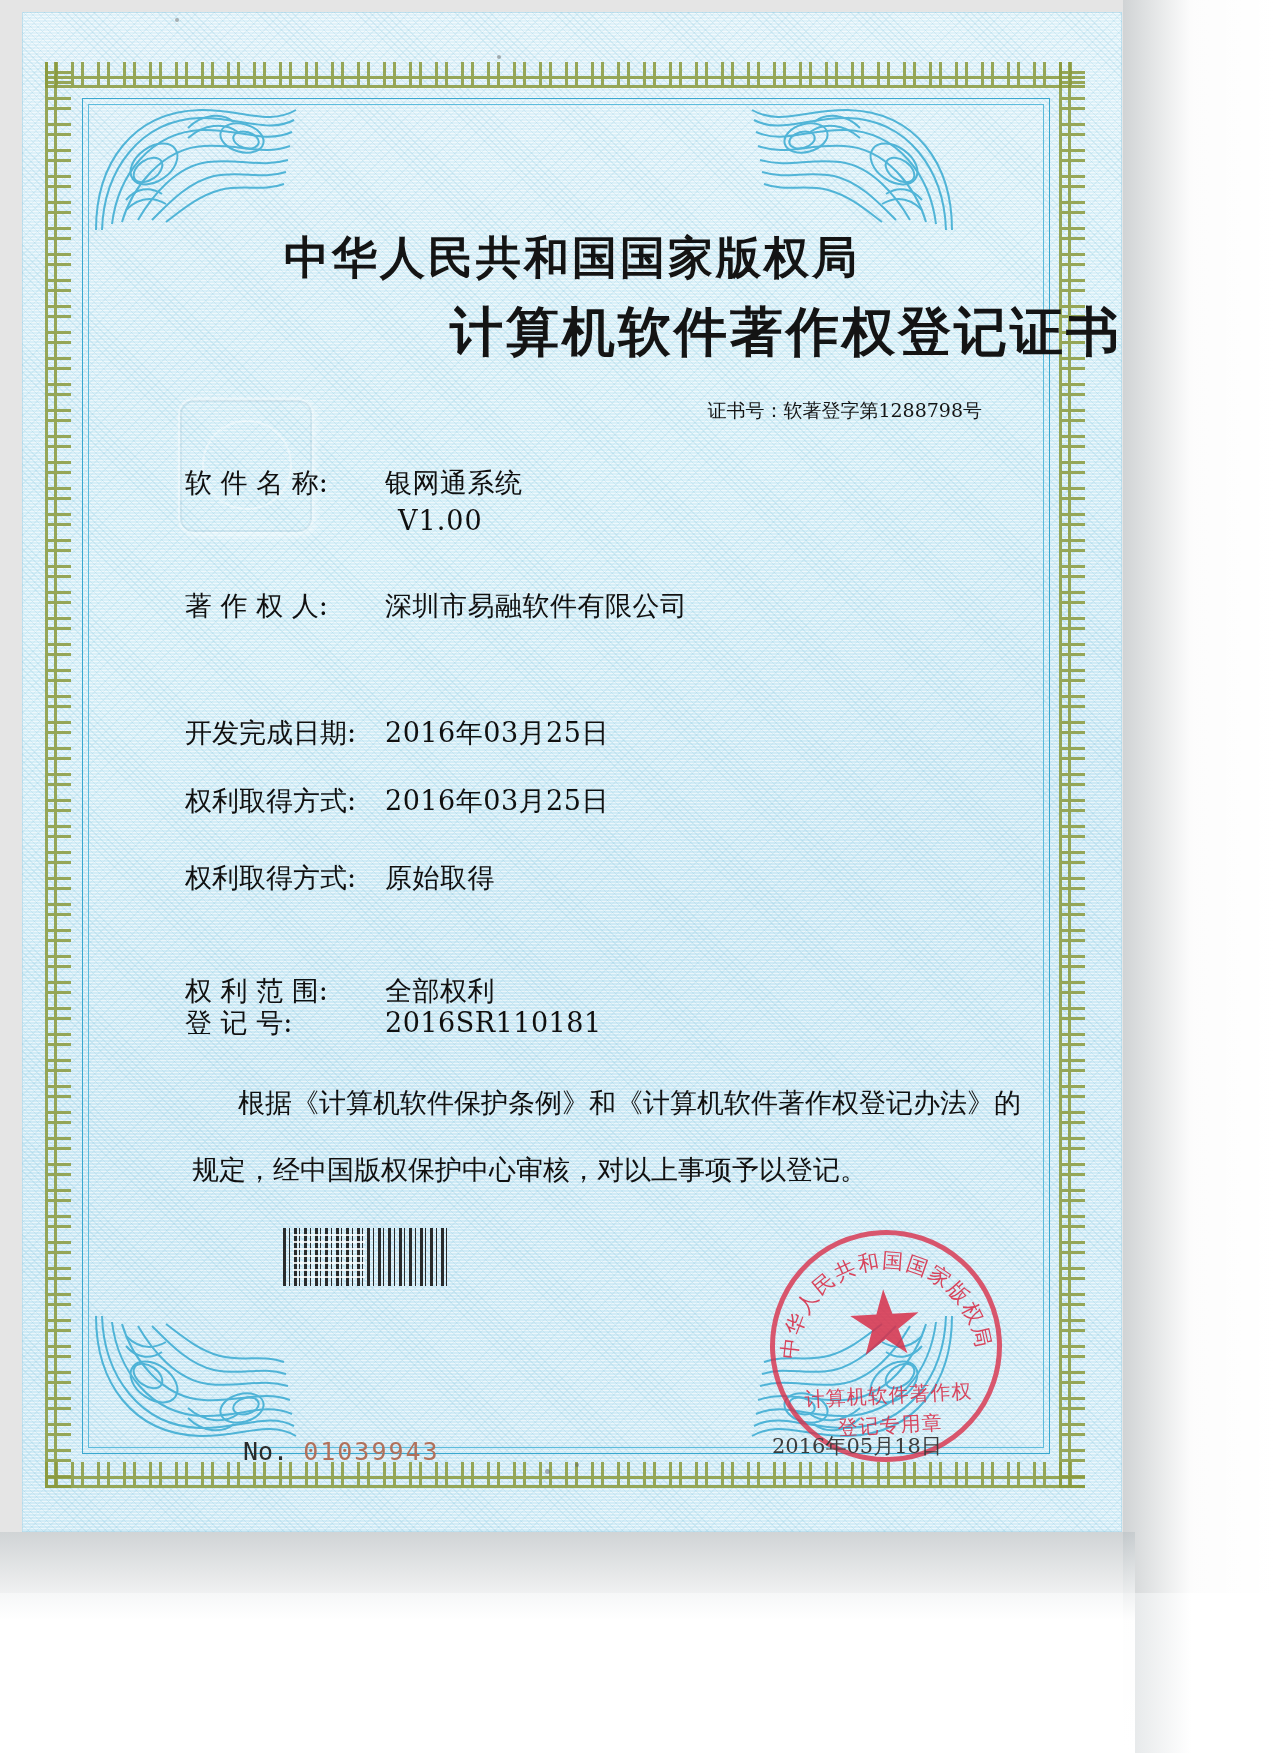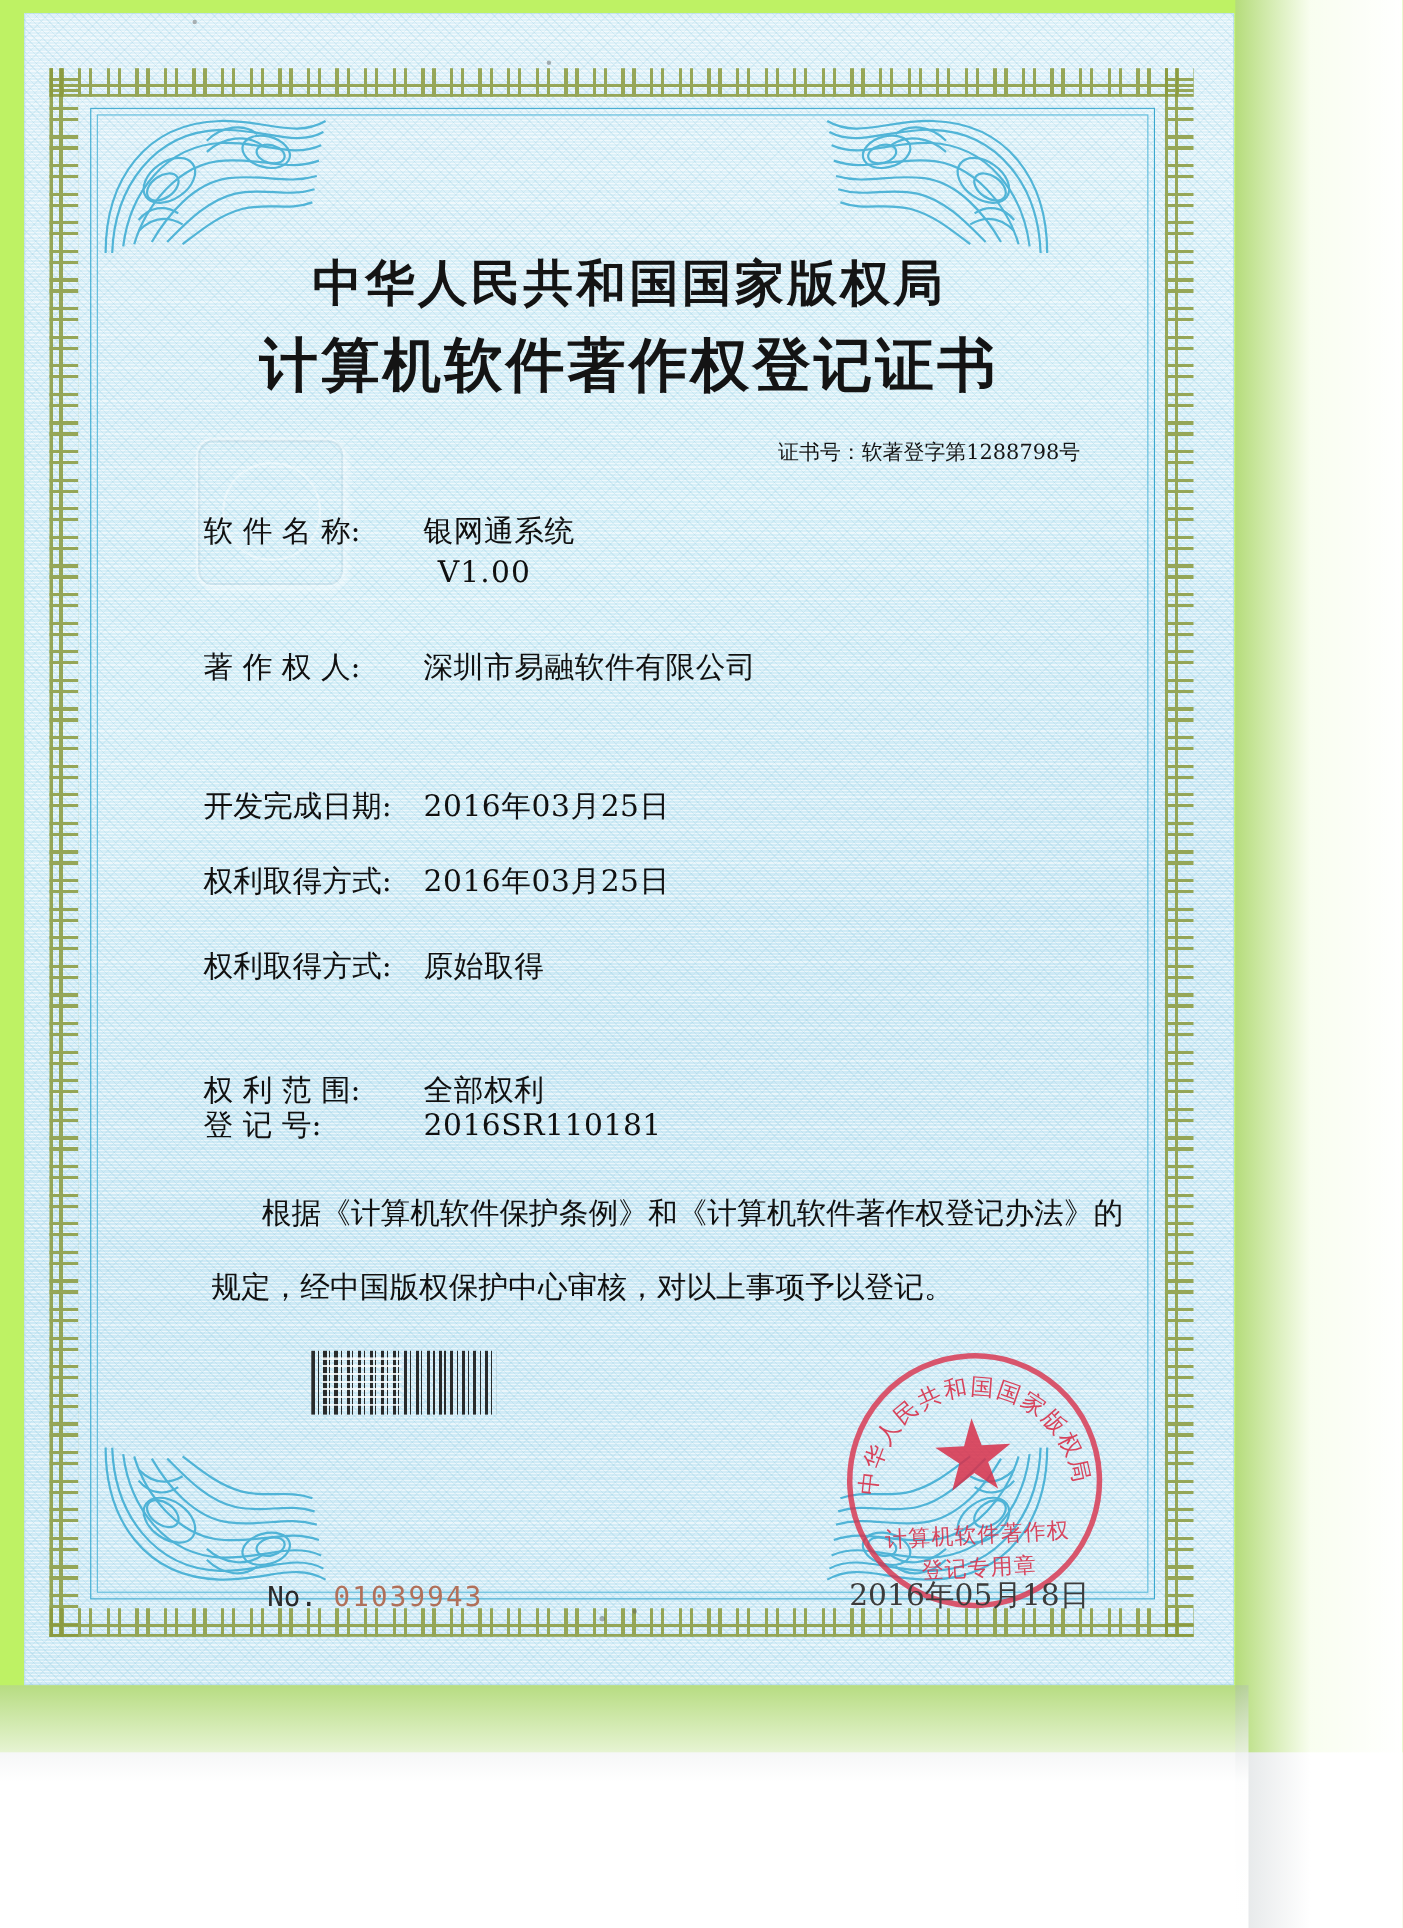--- a/index.html
+++ b/index.html
@@ -13,21 +13,21 @@
     font-family: "Liberation Serif", "DejaVu Serif", serif;
     overflow: hidden;
   }
 
   
   #scan {
     position: absolute;
     left: 0; top: 0;
     width: 1275px;
     height: 1593px;
-    background: #bef264;
+    background: #e5e5e5;
   }
   
   #paper {
     position: absolute;
     left: 22px;
     top: 12px;
     width: 1100px;
     height: 1520px;
     background:
       linear-gradient(175deg, rgba(255,255,255,0.35), rgba(255,255,255,0) 30%),
@@ -134,21 +134,21 @@
     top: 228px;
     text-align: center;
     font-size: 45px;
     letter-spacing: 3px;
     font-weight: 700;
     font-family: "DejaVu Serif", "Liberation Serif", serif;
   }
   #title2 {
     left: 0; right: 0;
     top: 297px;
-    text-align: center;
+    text-align: right;
     font-size: 53px;
     letter-spacing: 3px;
     font-weight: 700;
     font-family: "DejaVu Serif", "Liberation Serif", serif;
   }
   
   #title1, #title2 { width: 1100px; left: 22px; }
 
   #certno {
     left: 22px;
@@ -279,21 +279,21 @@
     font-size: 21px;
     font-family: "DejaVu Serif", "Liberation Serif", serif;
     letter-spacing: 2px;
     opacity: .9;
   }
 
   #sealdate {
     position: absolute;
     left: 772px;
     top: 1432px;
-    font-size: 27px;
+    font-size: 21px;
     color: #3b3b3b;
     font-family: "DejaVu Serif", "Liberation Serif", serif;
     white-space: nowrap;
     text-align: right;
   }
 
   #serial {
     position: absolute;
     left: 243px;
     top: 1437px;

